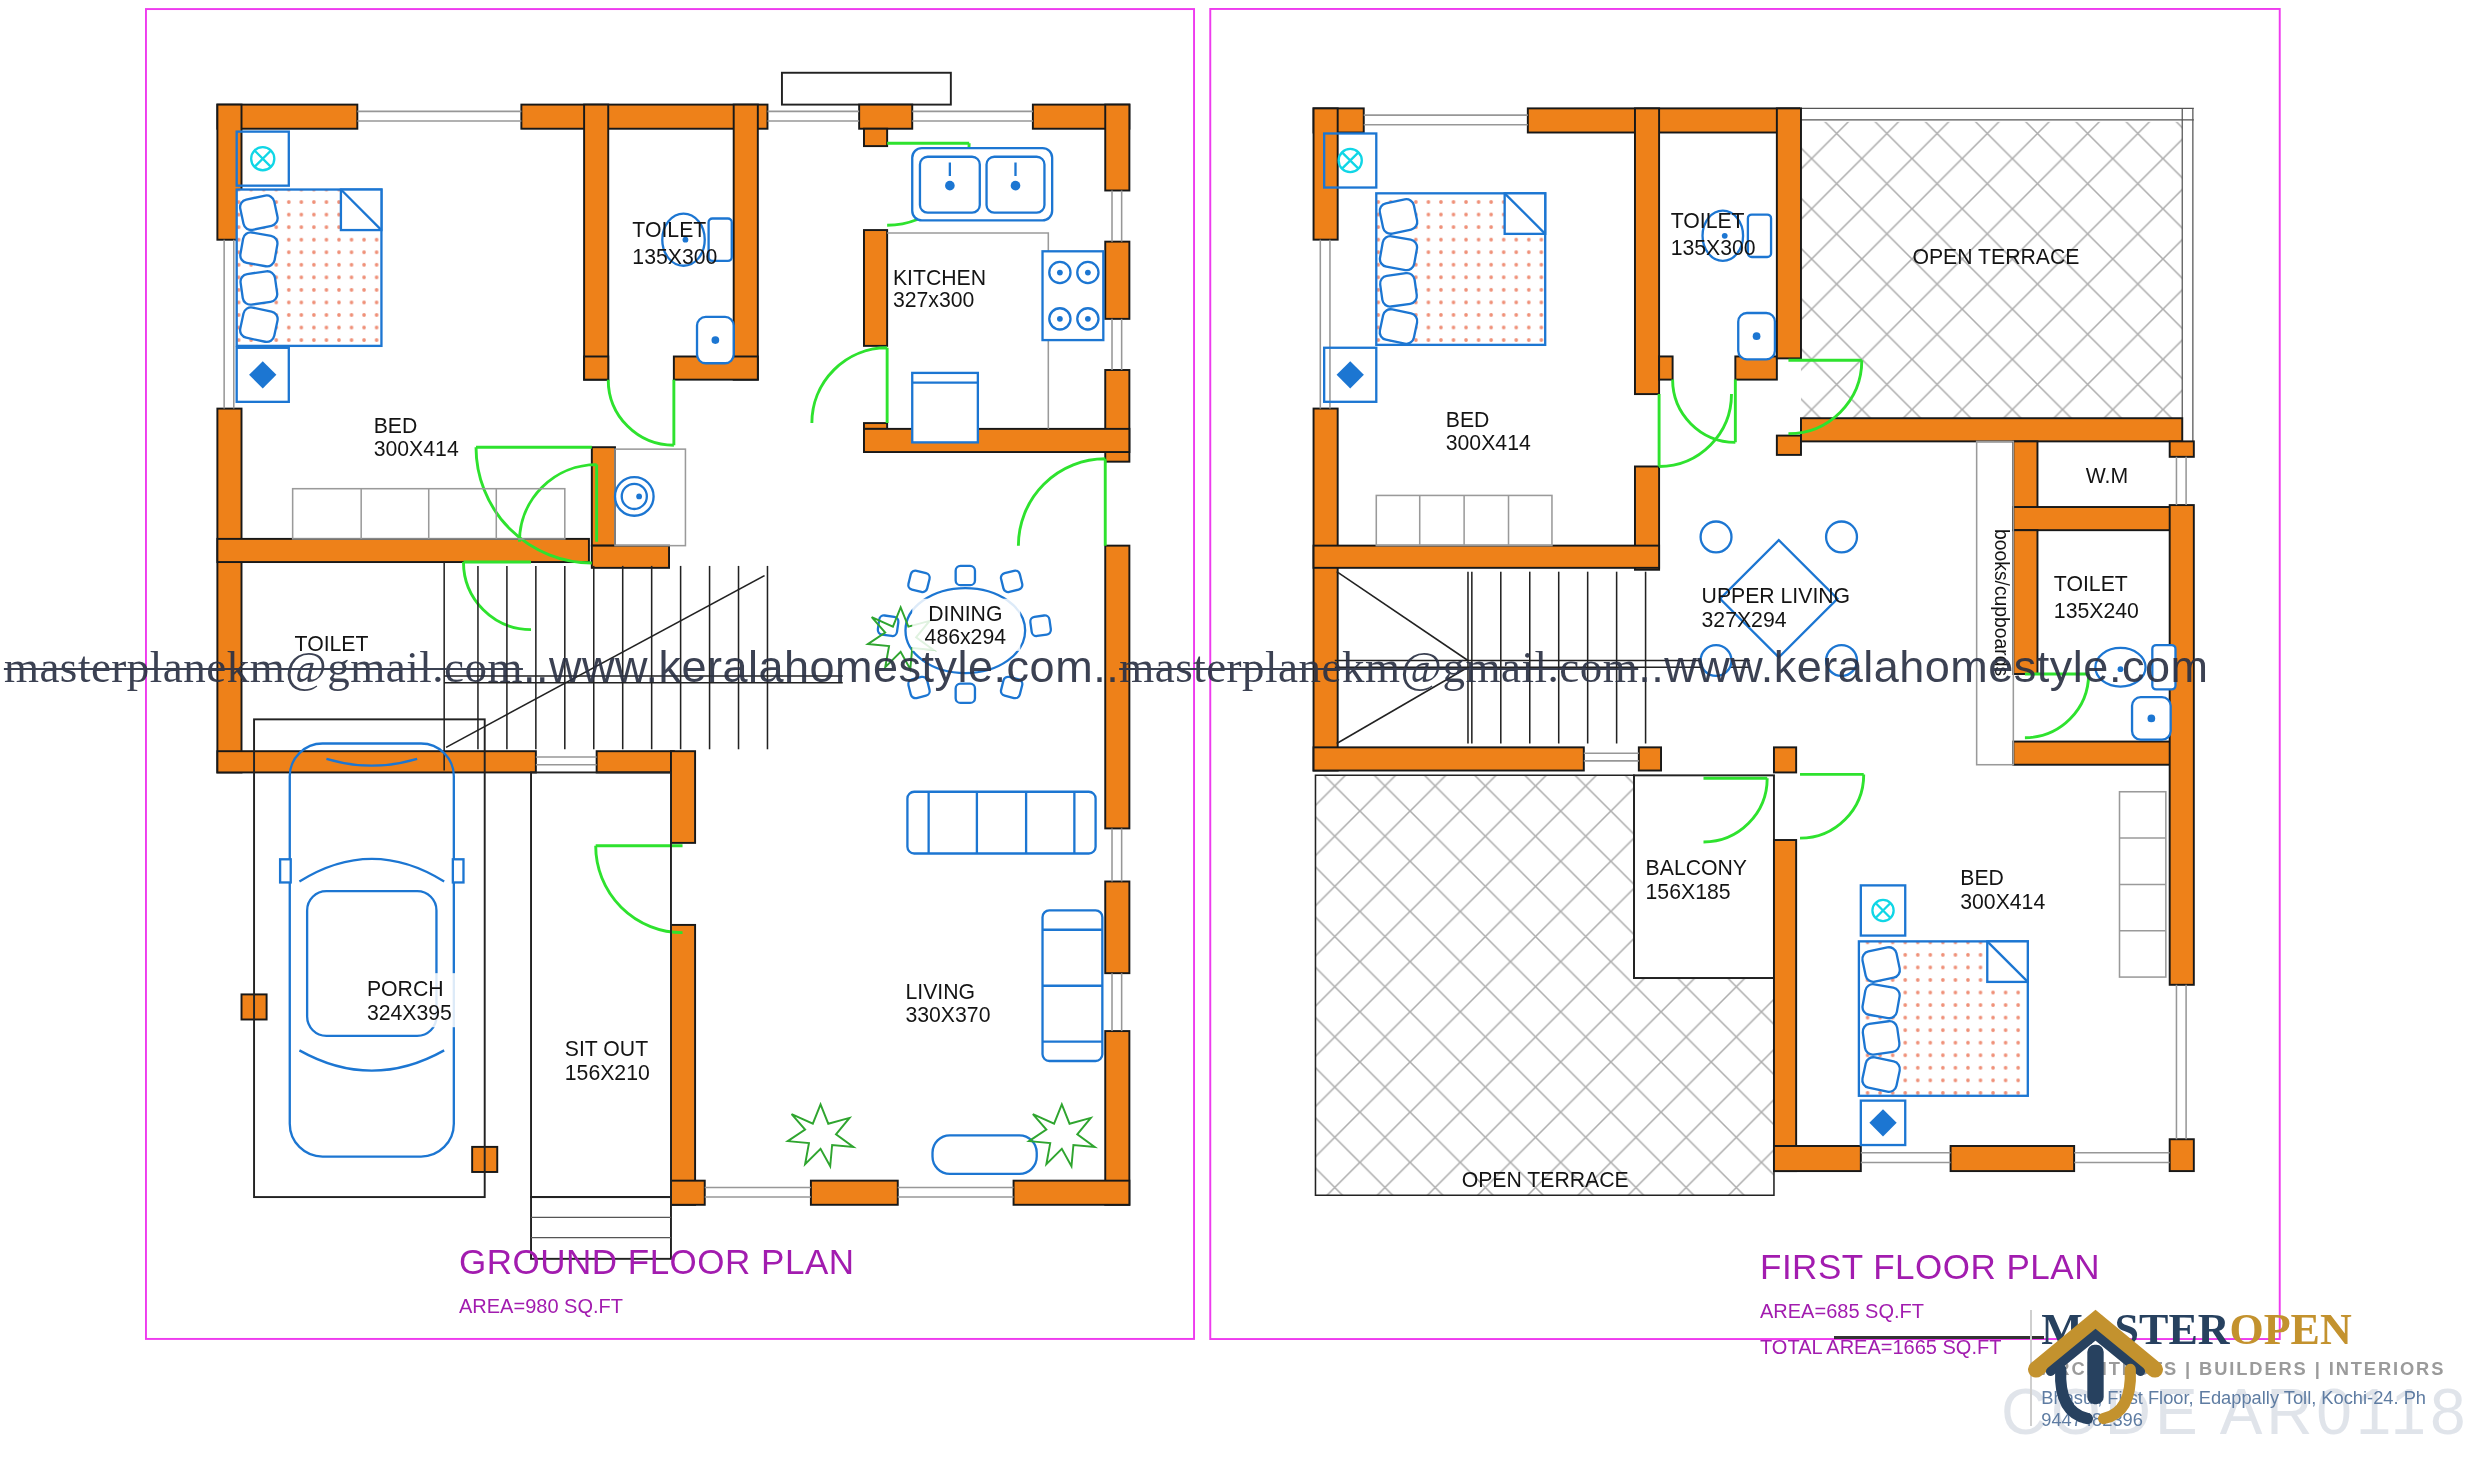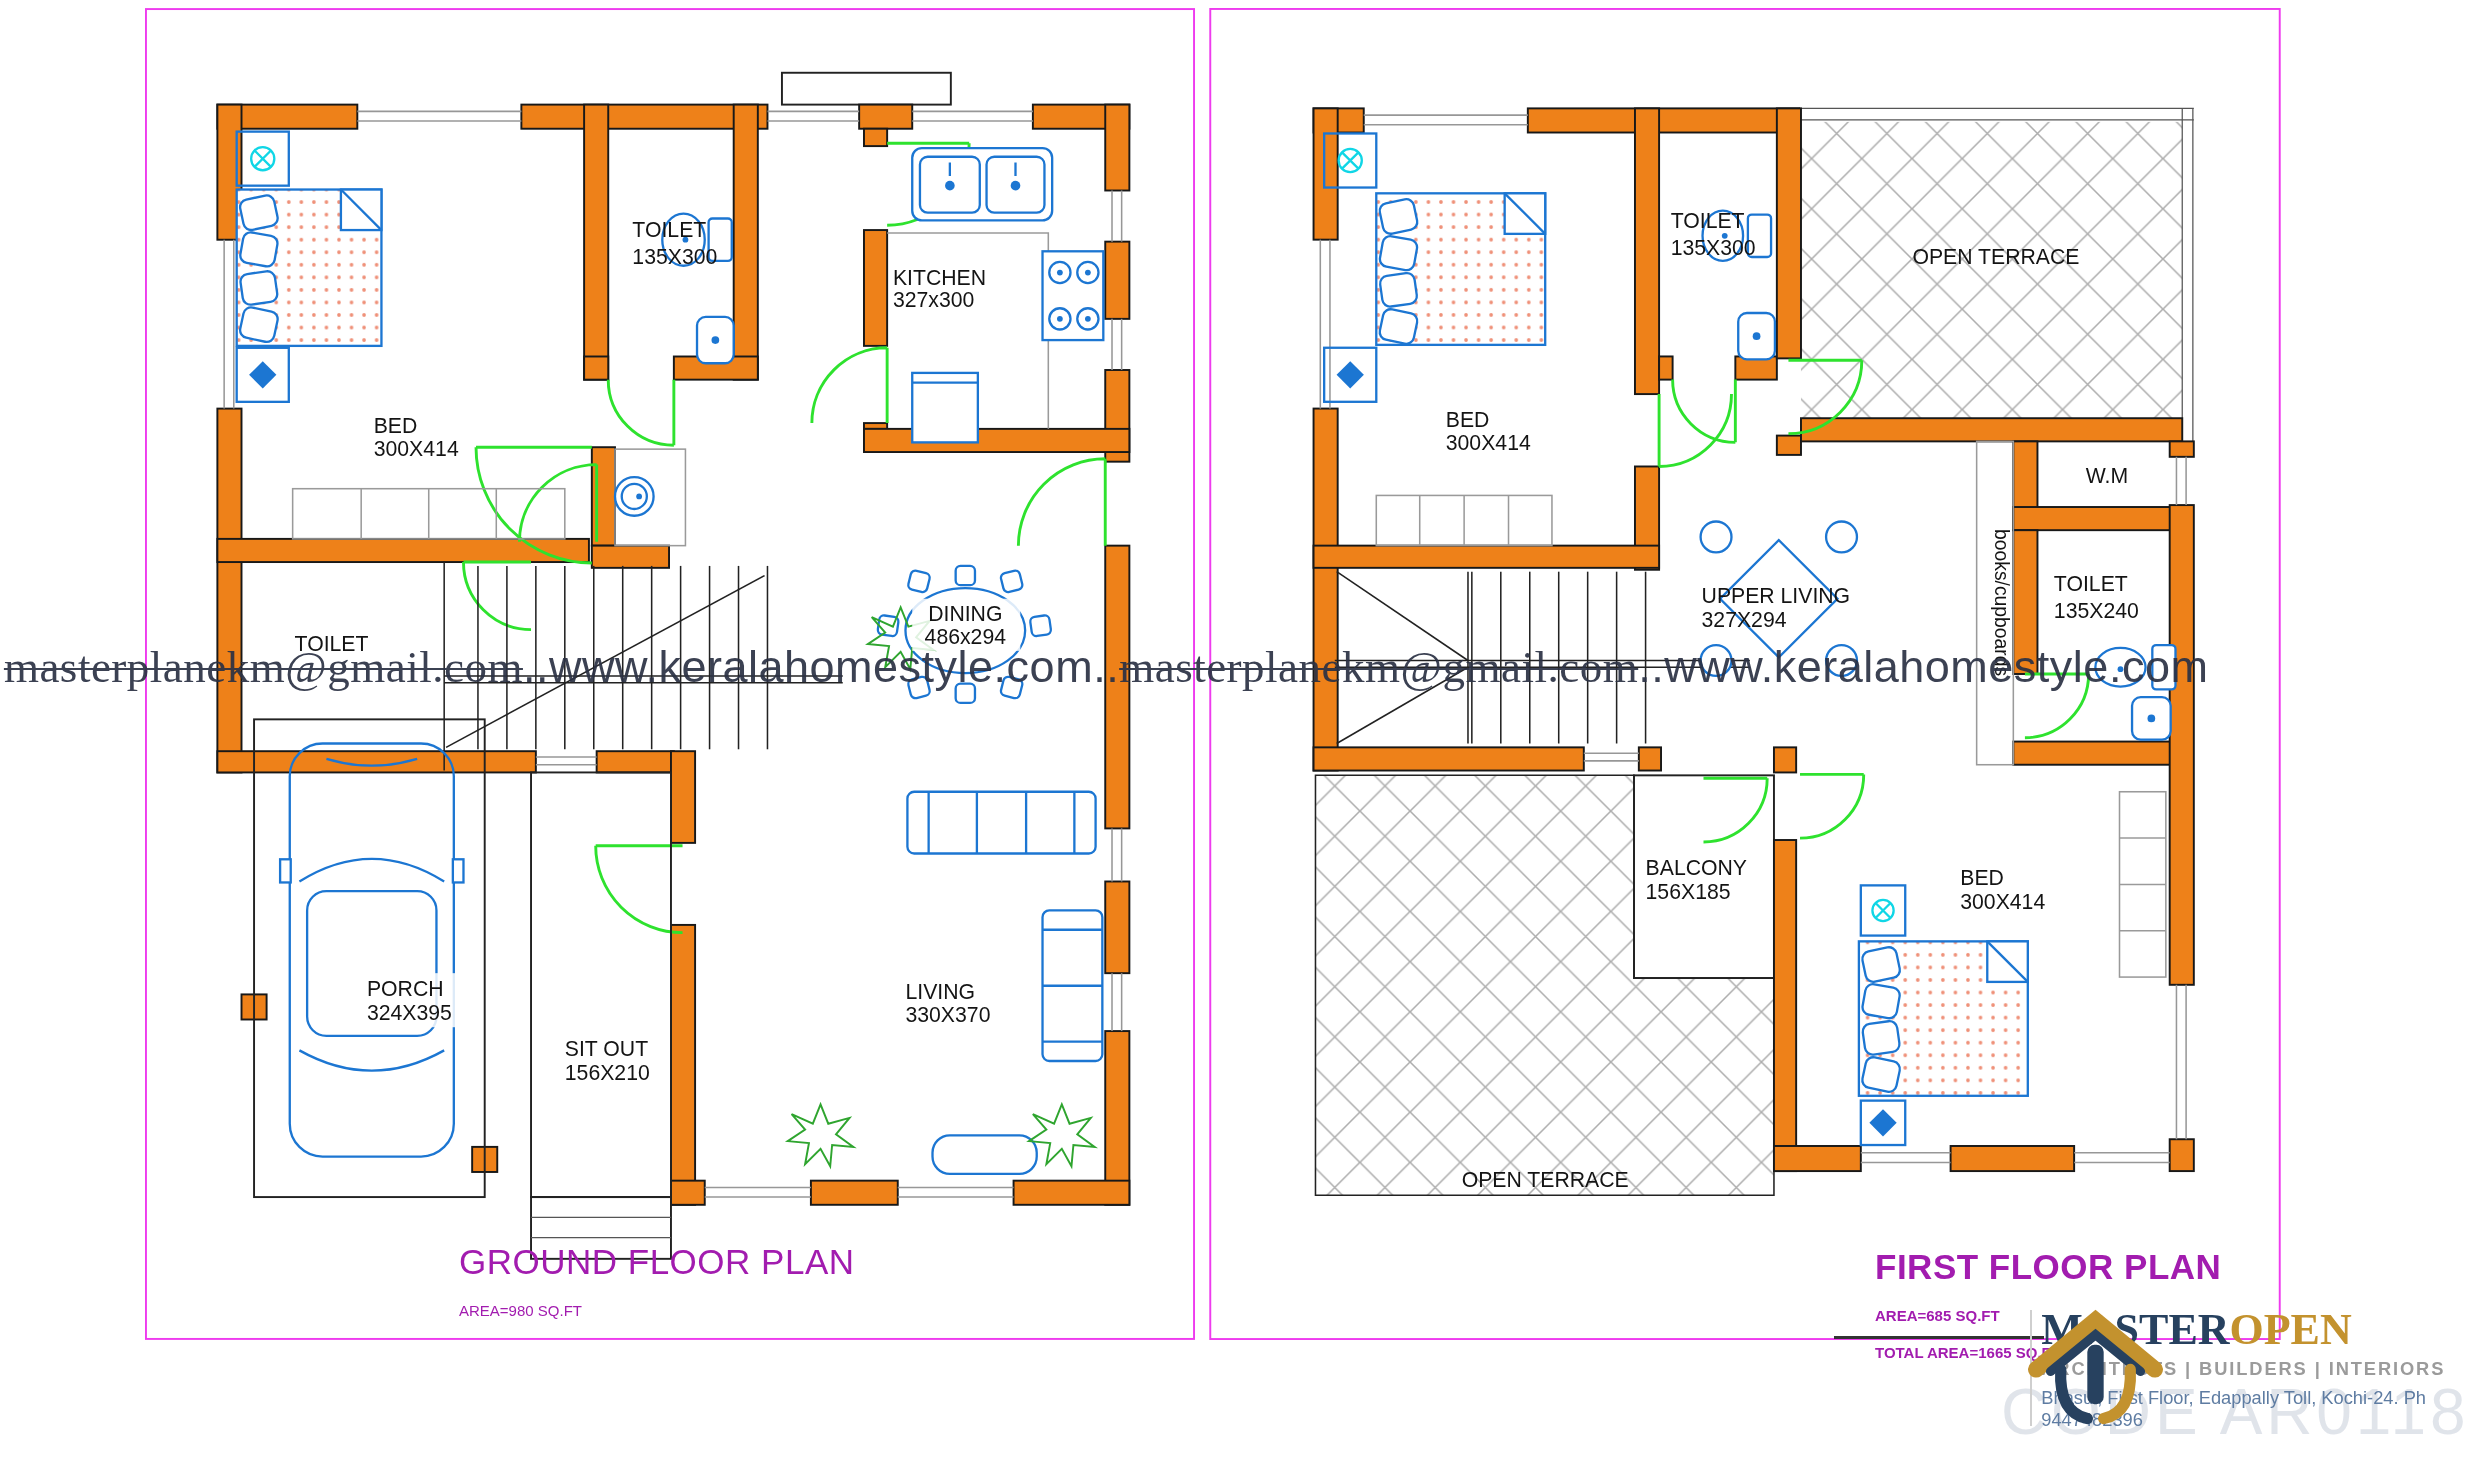--- a/index.html
+++ b/index.html
@@ -25,21 +25,21 @@
   .lbs{font:20px "Liberation Sans",sans-serif;fill:#141414;}
   .whitebg{fill:#ffffff;opacity:.85;}
   
   .watermark{position:absolute;left:3.9px;top:641px;width:2472px;height:58px;
      font-size:45px;font-weight:300;color:#2B3144;opacity:.92;white-space:nowrap;
      letter-spacing:0.5px;z-index:30;}
   .watermark .strike{text-decoration:line-through;text-decoration-thickness:1.9px;font-family:Liberation Serif, serif;}
   
   .titleblock{position:absolute;z-index:20;color:#a21caf;}
   .plan-title{font-size:35px;letter-spacing:0.5px;}
-  .plan-area{font-size:15px;margin-top:20px;}
+  .plan-area{font-size:20px;margin-top:13px;}
   .rule{position:absolute;background:#333;z-index:21;}
   
   .ghost{position:absolute;left:2001px;top:1375px;font-size:64px;color:#BCC4D2;
      opacity:.45;z-index:18;letter-spacing:3.9px;}
   .logo{position:absolute;left:2028px;top:1302px;width:454px;height:180px;z-index:22;
      display:flex;align-items:flex-start;}
   .logo-icon{width:135px;height:143px;flex:0 0 auto;}
   .logo-div{width:1.9px;height:116px;background:#cfcfcf;margin:7.7px 9.7px 0 1.9px;}
   .logo-text{padding-top:5.8px;}
   .brand{font-family:"Liberation Serif",serif;font-size:44px;font-weight:bold;line-height:1;}
@@ -481,21 +481,21 @@
     <text class="lbl" x="778" y="933">300X414</text>
   </g>
 </svg>
 
 <div class="watermark"><span class="strike">masterplanekm@gmail.com</span><span>..</span><span>www.keralahomestyle.com</span><span>..</span><span class="strike">masterplanekm@gmail.com</span><span>..</span><span>www.keralahomestyle.com</span></div>
 
 <div class="titleblock" style="left:459px;top:1242px;">
   <div class="plan-title">GROUND FLOOR PLAN</div>
   <div class="plan-area">AREA=980 SQ.FT</div>
 </div>
-<div class="titleblock" style="left:1875px;top:1247px;font-weight:bold;">
+<div class="titleblock" style="left:1760px;top:1247px;">
   <div class="plan-title">FIRST FLOOR PLAN</div>
   <div class="plan-area">AREA=685 SQ.FT</div>
   <div class="plan-area">TOTAL AREA=1665 SQ.FT</div>
 </div>
 <div class="rule" style="left:1834px;top:1336px;width:210px;height:2.9px;"></div>
 
 <div class="ghost">CODE AR0118</div>
 <div class="logo">
   <svg class="logo-icon" viewBox="0 0 132 132">
     <path d="M8 62 L66 14 L124 62" fill="none" stroke="#C3922E" stroke-width="16" stroke-linecap="round"></path>

